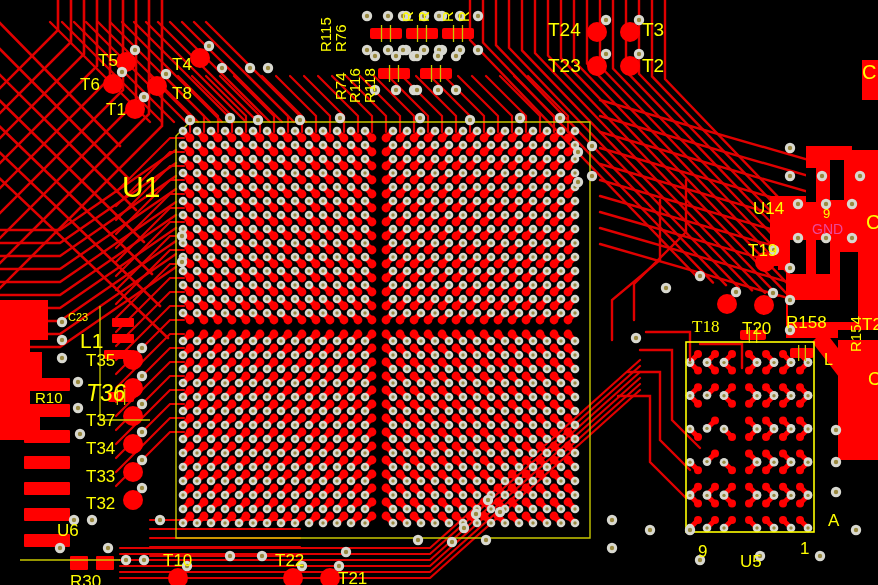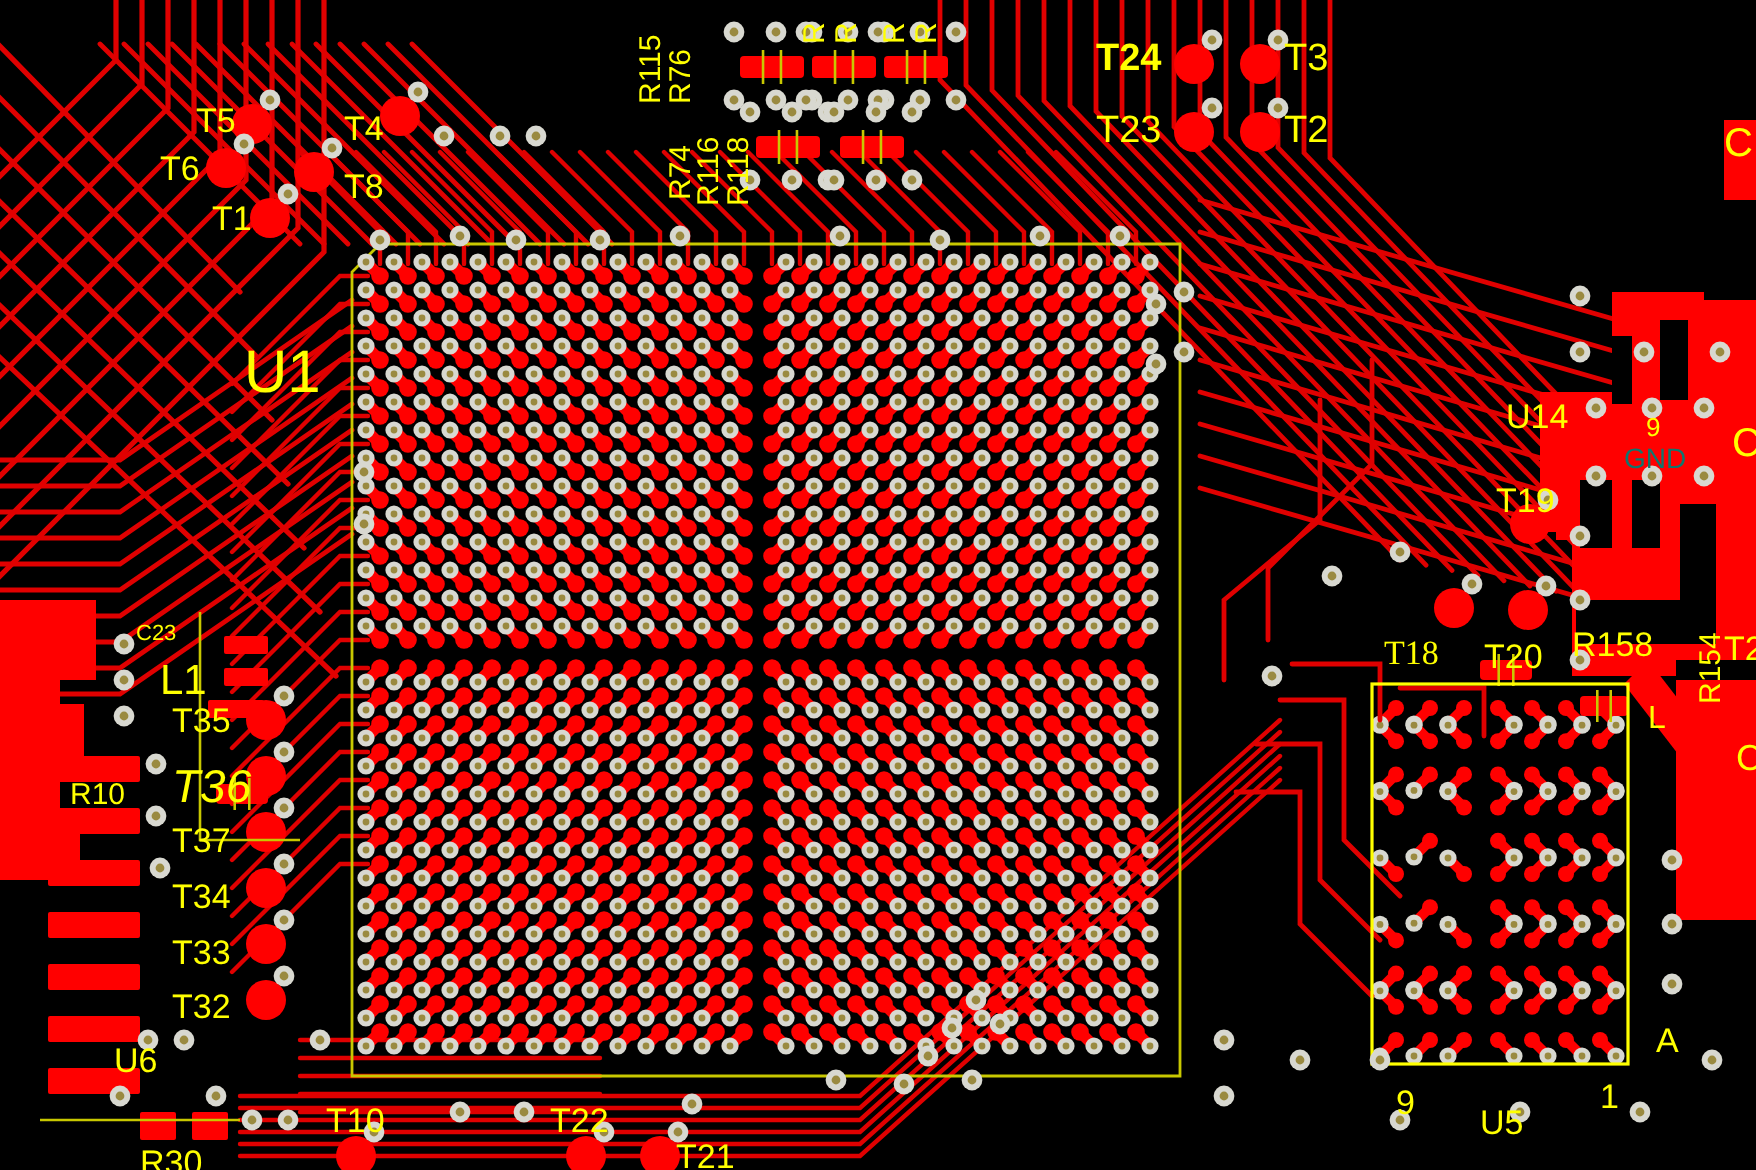--- a/index.html
+++ b/index.html
@@ -5,21 +5,21 @@
   html,body{margin:0;padding:0;background:#000;}
   #board{
     position:relative;width:878px;height:585px;background:#000;overflow:hidden;
     font-family:"Liberation Sans",sans-serif;
   }
   #board svg{position:absolute;left:0;top:0;width:878px;height:585px;}
   .lbl{
     position:absolute;color:#ffff00;font-family:"Liberation Sans",sans-serif;
     white-space:nowrap;line-height:1;pointer-events:none;
   }
-  .lbl.gnd{color:#0f766e;}
+  .lbl.gnd{color:#ec4899;}
   .lbl.rot{transform-origin:0 0;transform:rotate(-90deg);}
 </style>
 </head>
 <body>
 
 <div id="board">
 
   <svg id="art" viewBox="0 0 878 585" shape-rendering="geometricPrecision">
     <defs>
       <g id="viaG">
@@ -2964,21 +2964,21 @@
       <div class="lbl" style="left: 106px; top: 101px; font-size: 17px;">T1</div>
       <div class="lbl rot" style="left: 333px; top: 100px; font-size: 15px;">R74</div>
       <div class="lbl rot" style="left: 318px; top: 52px; font-size: 15px;">R115</div>
       <div class="lbl rot" style="left: 347px; top: 103px; font-size: 15px;">R116</div>
       <div class="lbl rot" style="left: 333px; top: 52px; font-size: 15px;">R76</div>
       <div class="lbl rot" style="left: 362px; top: 103px; font-size: 15px;">R118</div>
       <div class="lbl rot" style="left: 400px; top: 22px; font-size: 15px;">R</div>
       <div class="lbl rot" style="left: 416px; top: 22px; font-size: 15px;">R</div>
       <div class="lbl rot" style="left: 440px; top: 22px; font-size: 15px;">R</div>
       <div class="lbl rot" style="left: 456px; top: 22px; font-size: 15px;">R</div>
-      <div class="lbl" style="left: 548px; top: 20px; font-size: 19px; font-weight: bold;">T24</div>
+      <div class="lbl" style="left: 548px; top: 20px; font-size: 19px;">T24</div>
       <div class="lbl" style="left: 642px; top: 20px; font-size: 19px;">T3</div>
       <div class="lbl" style="left: 548px; top: 56px; font-size: 19px;">T23</div>
       <div class="lbl" style="left: 642px; top: 56px; font-size: 19px;">T2</div>
       <div class="lbl" style="left: 122px; top: 172px; font-size: 30px;">U1</div>
       <div class="lbl" style="left: 862px; top: 62px; font-size: 20px;">C</div>
       <div class="lbl" style="left: 753px; top: 200px; font-size: 17px;">U14</div>
       <div class="lbl" style="left: 823px; top: 207px; font-size: 13px;">9</div>
       <div class="lbl gnd" style="left: 812px; top: 222px; font-size: 14px;">GND</div>
       <div class="lbl" style="left: 866px; top: 212px; font-size: 20px;">C</div>
       <div class="lbl" style="left: 748px; top: 242px; font-size: 17px;">T19</div>

